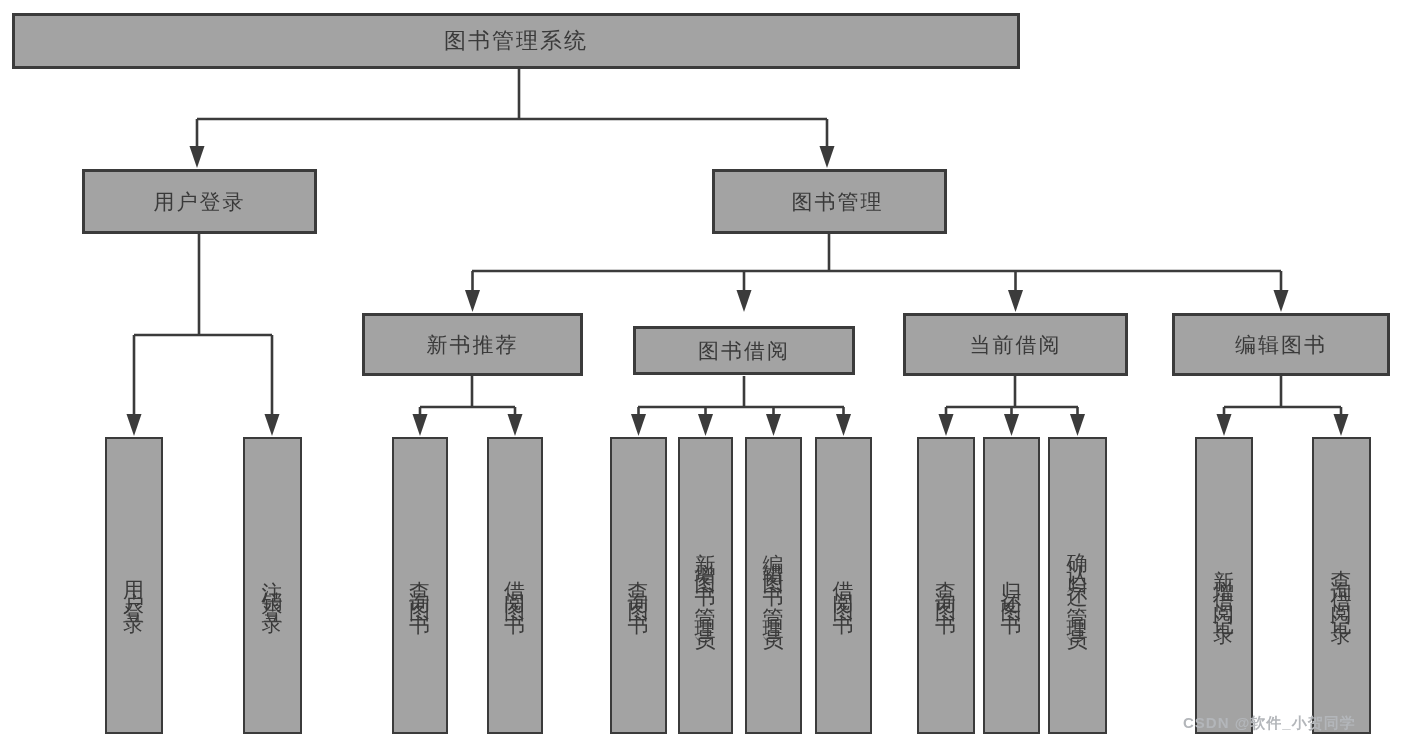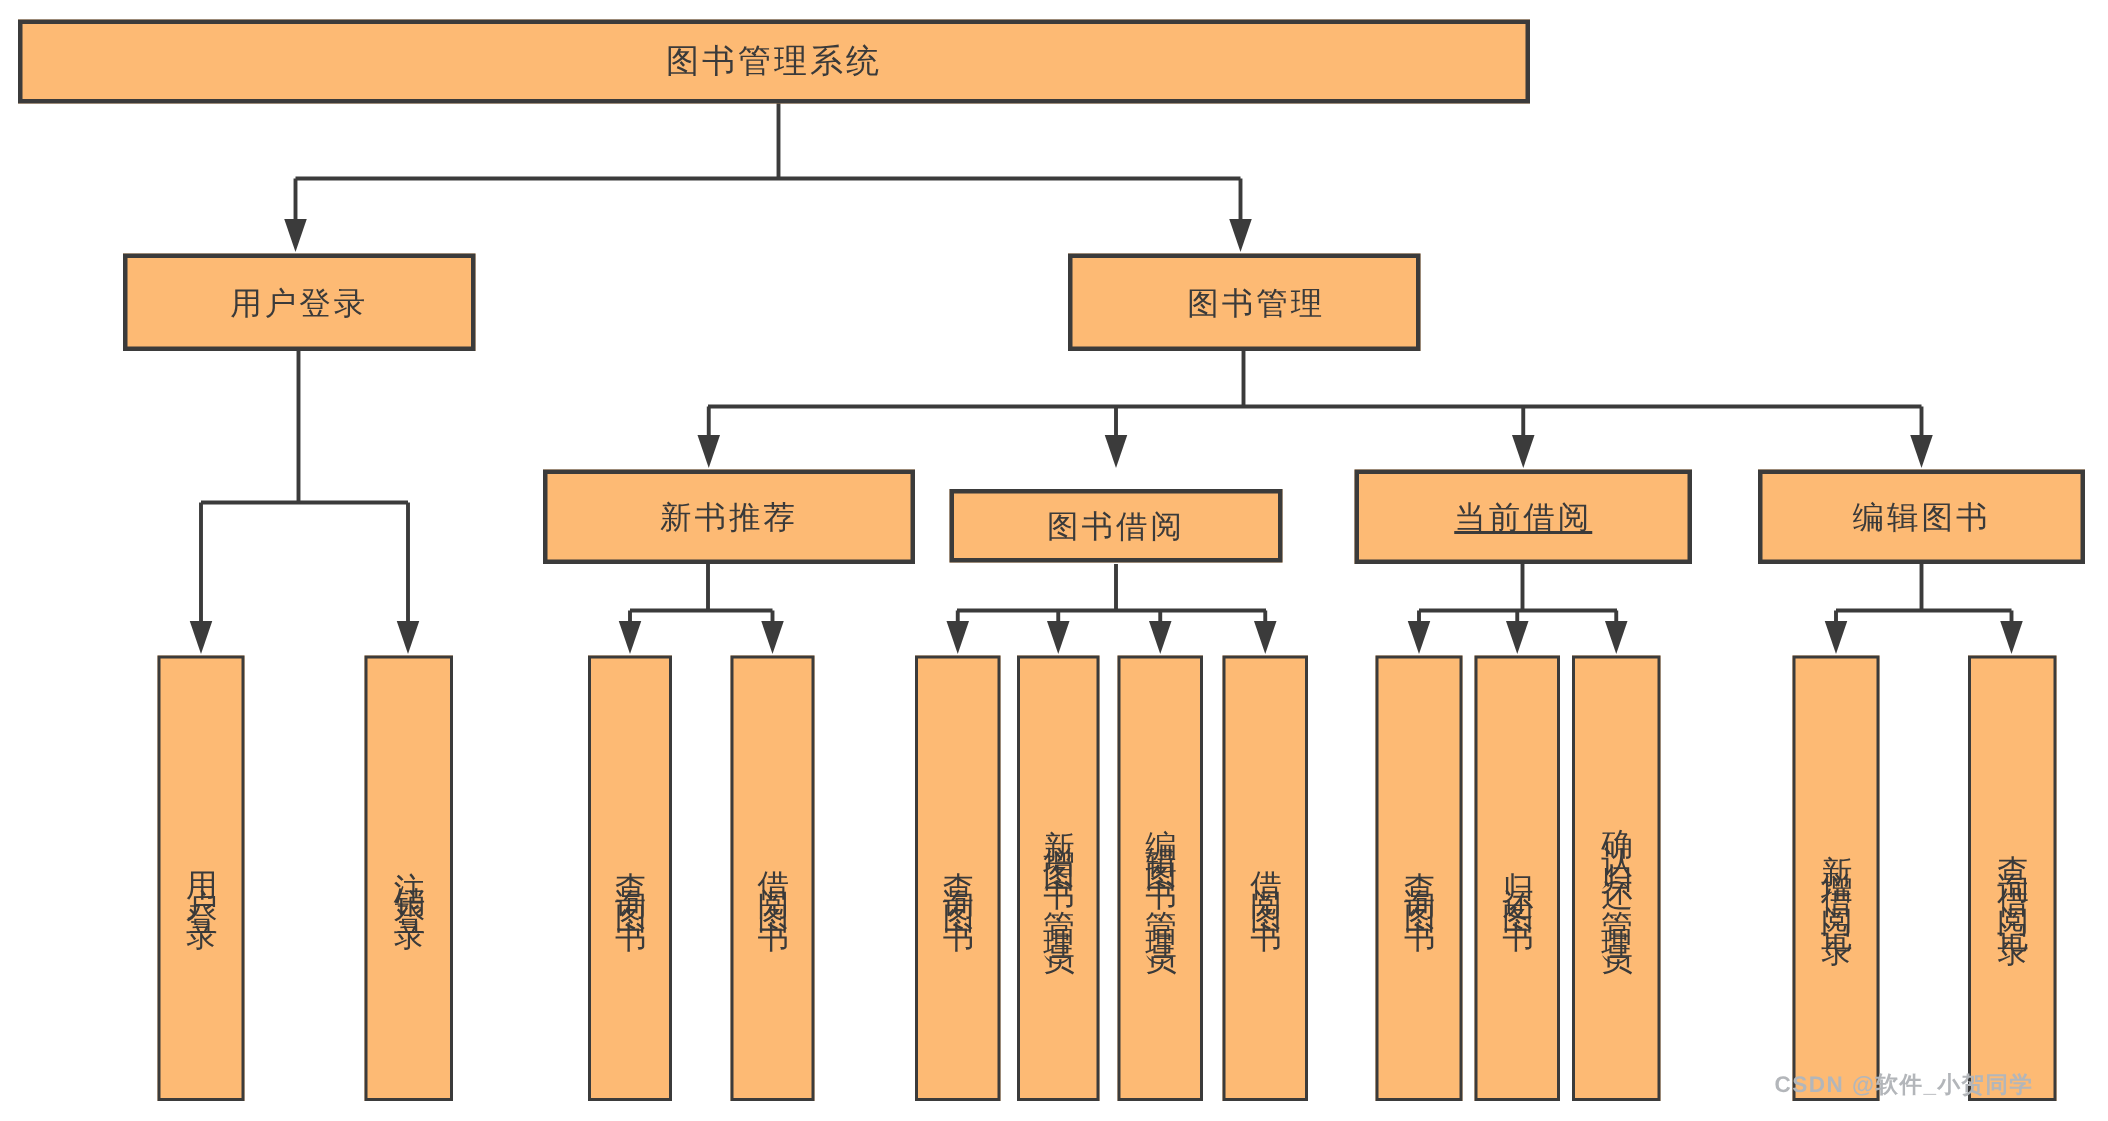--- a/index.html
+++ b/index.html
@@ -16,21 +16,21 @@
     width:1405px;height:747px;
     background:var(--bg);
     overflow:hidden;
   }
   .connectors{
     position:absolute;left:0;top:0;width:1405px;height:747px;
     pointer-events:none;
   }
   .node{
     position:absolute;
-    background:#fdba74;
+    background:#a3a3a3;
     border:3px solid var(--line);
     display:flex;align-items:center;justify-content:center;
     color:var(--text);
     font-size:21px;
     letter-spacing:2px;
     z-index:2;
   }
   .node.leaf{
     border-width:2.5px;
     letter-spacing:0;
@@ -120,27 +120,27 @@
     <span>图书管理系统</span>
   </div>
 
   <div class="node" style="left:82px;top:169px;width:235px;height:65px;">
     <span>用户登录</span>
   </div>
   <div class="node" style="left:712px;top:169px;width:235px;height:65px;padding-left:16px;">
     <span>图书管理</span>
   </div>
 
-  <div class="node" style="left:362px;top:313px;width:248px;height:63px;">
+  <div class="node" style="left:362px;top:313px;width:221px;height:63px;">
     <span>新书推荐</span>
   </div>
   <div class="node" style="left:633px;top:313px;width:222px;height:49px;margin-top:13px;">
     <span>图书借阅</span>
   </div>
-  <div class="node" style="left:903px;top:313px;width:225px;height:63px;text-decoration:underline;">
+  <div class="node" style="left:903px;top:313px;width:225px;height:63px;">
     <span>当前借阅</span>
   </div>
   <div class="node" style="left:1172px;top:313px;width:218px;height:63px;">
     <span>编辑图书</span>
   </div>
 
   <div class="node leaf" style="left:105px;top:437px;width:58px;height:297px;">
     <span class="vtext">用户登录</span>
   </div>
   <div class="node leaf" style="left:243px;top:437px;width:59px;height:297px;">

